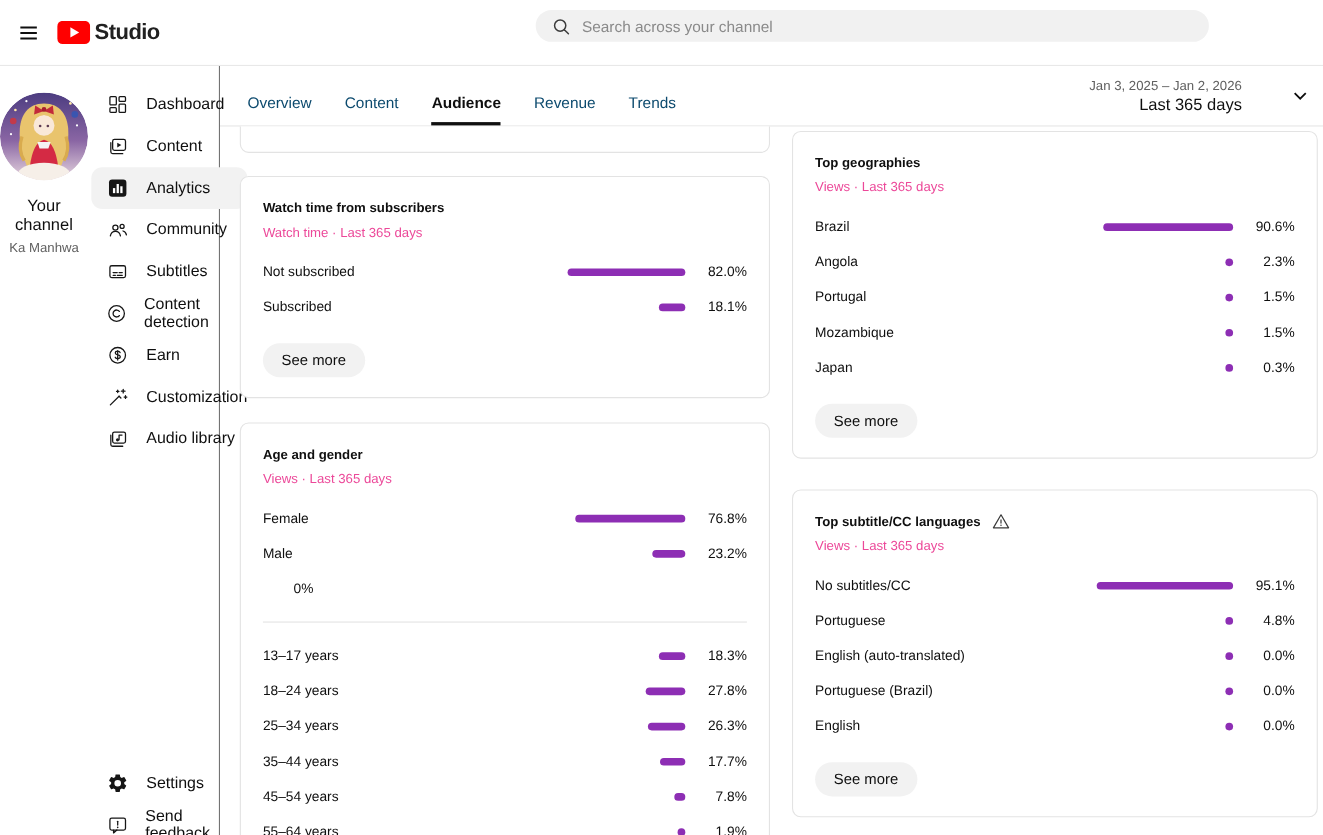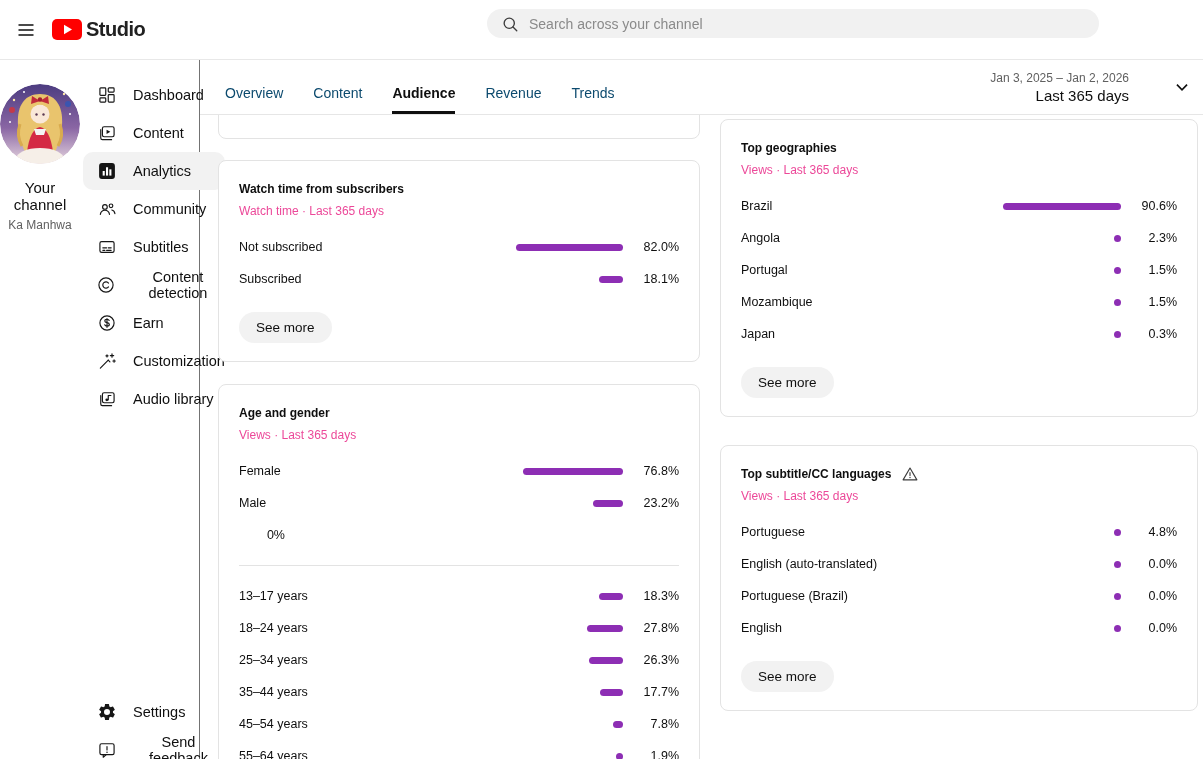--- a/index.html
+++ b/index.html
@@ -23,21 +23,21 @@
 
   
   .channel { text-align:center; padding-top:24px; }
   .avatar { width:80px; height:80px; border-radius:50%; overflow:hidden; margin:0 auto; cursor:pointer; display:block; }
   .channel-title { font-size:15px; font-weight:500; margin-top:15px; }
   .channel-name { font-size:12px; color:#606060; margin-top:5px; }
   .nav { margin-top:16px; flex:1; display:flex; flex-direction:column; padding-bottom:2px; }
   .nav-item { display:flex; align-items:center; height:38px; margin:0 3px; border-radius:10px; cursor:pointer; flex-shrink:0; }
   .nav-item.active { background:#f2f2f2; }
   .nav-item .ico { width:22px; height:22px; margin-left:13px; margin-right:15px; display:flex; align-items:center; justify-content:center; }
-  .nav-label { font-size:14.5px; color:#0f0f0f;text-align:center; }
+  .nav-label { font-size:14.5px; color:#0f0f0f; }
   .nav-item.active .nav-label { font-weight:500; }
   .nav-spacer { flex:1; }
   svg.outline { stroke:#161616; stroke-width:1.4; fill:none; stroke-linecap:round; stroke-linejoin:round; }
 
   
   .subheader { height:55px; display:flex; border-bottom:1px solid #e6e6e6; }
   .tabs { display:flex; margin-left:10px; }
   .tab { padding:0 15px; border:none; background:none; cursor:pointer; font-family:"Liberation Sans", sans-serif; }
   .tab span { display:flex; align-items:center; height:100%; padding-top:14px; font-size:14px; color:#0c4a6e; border-bottom:3px solid transparent; }
   .tab.active span { color:#0f0f0f; font-weight:700; border-bottom-color:#0f0f0f; }
@@ -412,20 +412,25 @@
               <svg width="18" height="18" viewBox="0 0 24 24" class="outline" style="stroke:#3c3c3c;stroke-width:1.5;">
                   <path d="M12 4 L21.2 19.8 H2.8 Z"></path>
                   <path d="M12 10.2 v3.8"></path>
                   <circle cx="12" cy="16.6" r="0.9" fill="#3c3c3c" stroke="none"></circle>
                 </svg>
             </span>
           </div>
           <div class="card-subtitle">Views · Last 365 days</div>
           <div class="rows">
               <div class="stat-row">
+                <span class="stat-label">No subtitles/CC</span>
+                <span class="stat-bar" style="width: 123.63px; background: rgb(141, 46, 180);"></span>
+                <span class="stat-value">95.1%</span>
+              </div>
+              <div class="stat-row">
                 <span class="stat-label">Portuguese</span>
                 <span class="stat-bar" style="width: 7px; background: rgb(141, 46, 180);"></span>
                 <span class="stat-value">4.8%</span>
               </div>
               <div class="stat-row">
                 <span class="stat-label">English (auto-translated)</span>
                 <span class="stat-bar" style="width: 7px; background: rgb(141, 46, 180);"></span>
                 <span class="stat-value">0.0%</span>
               </div>
               <div class="stat-row">

